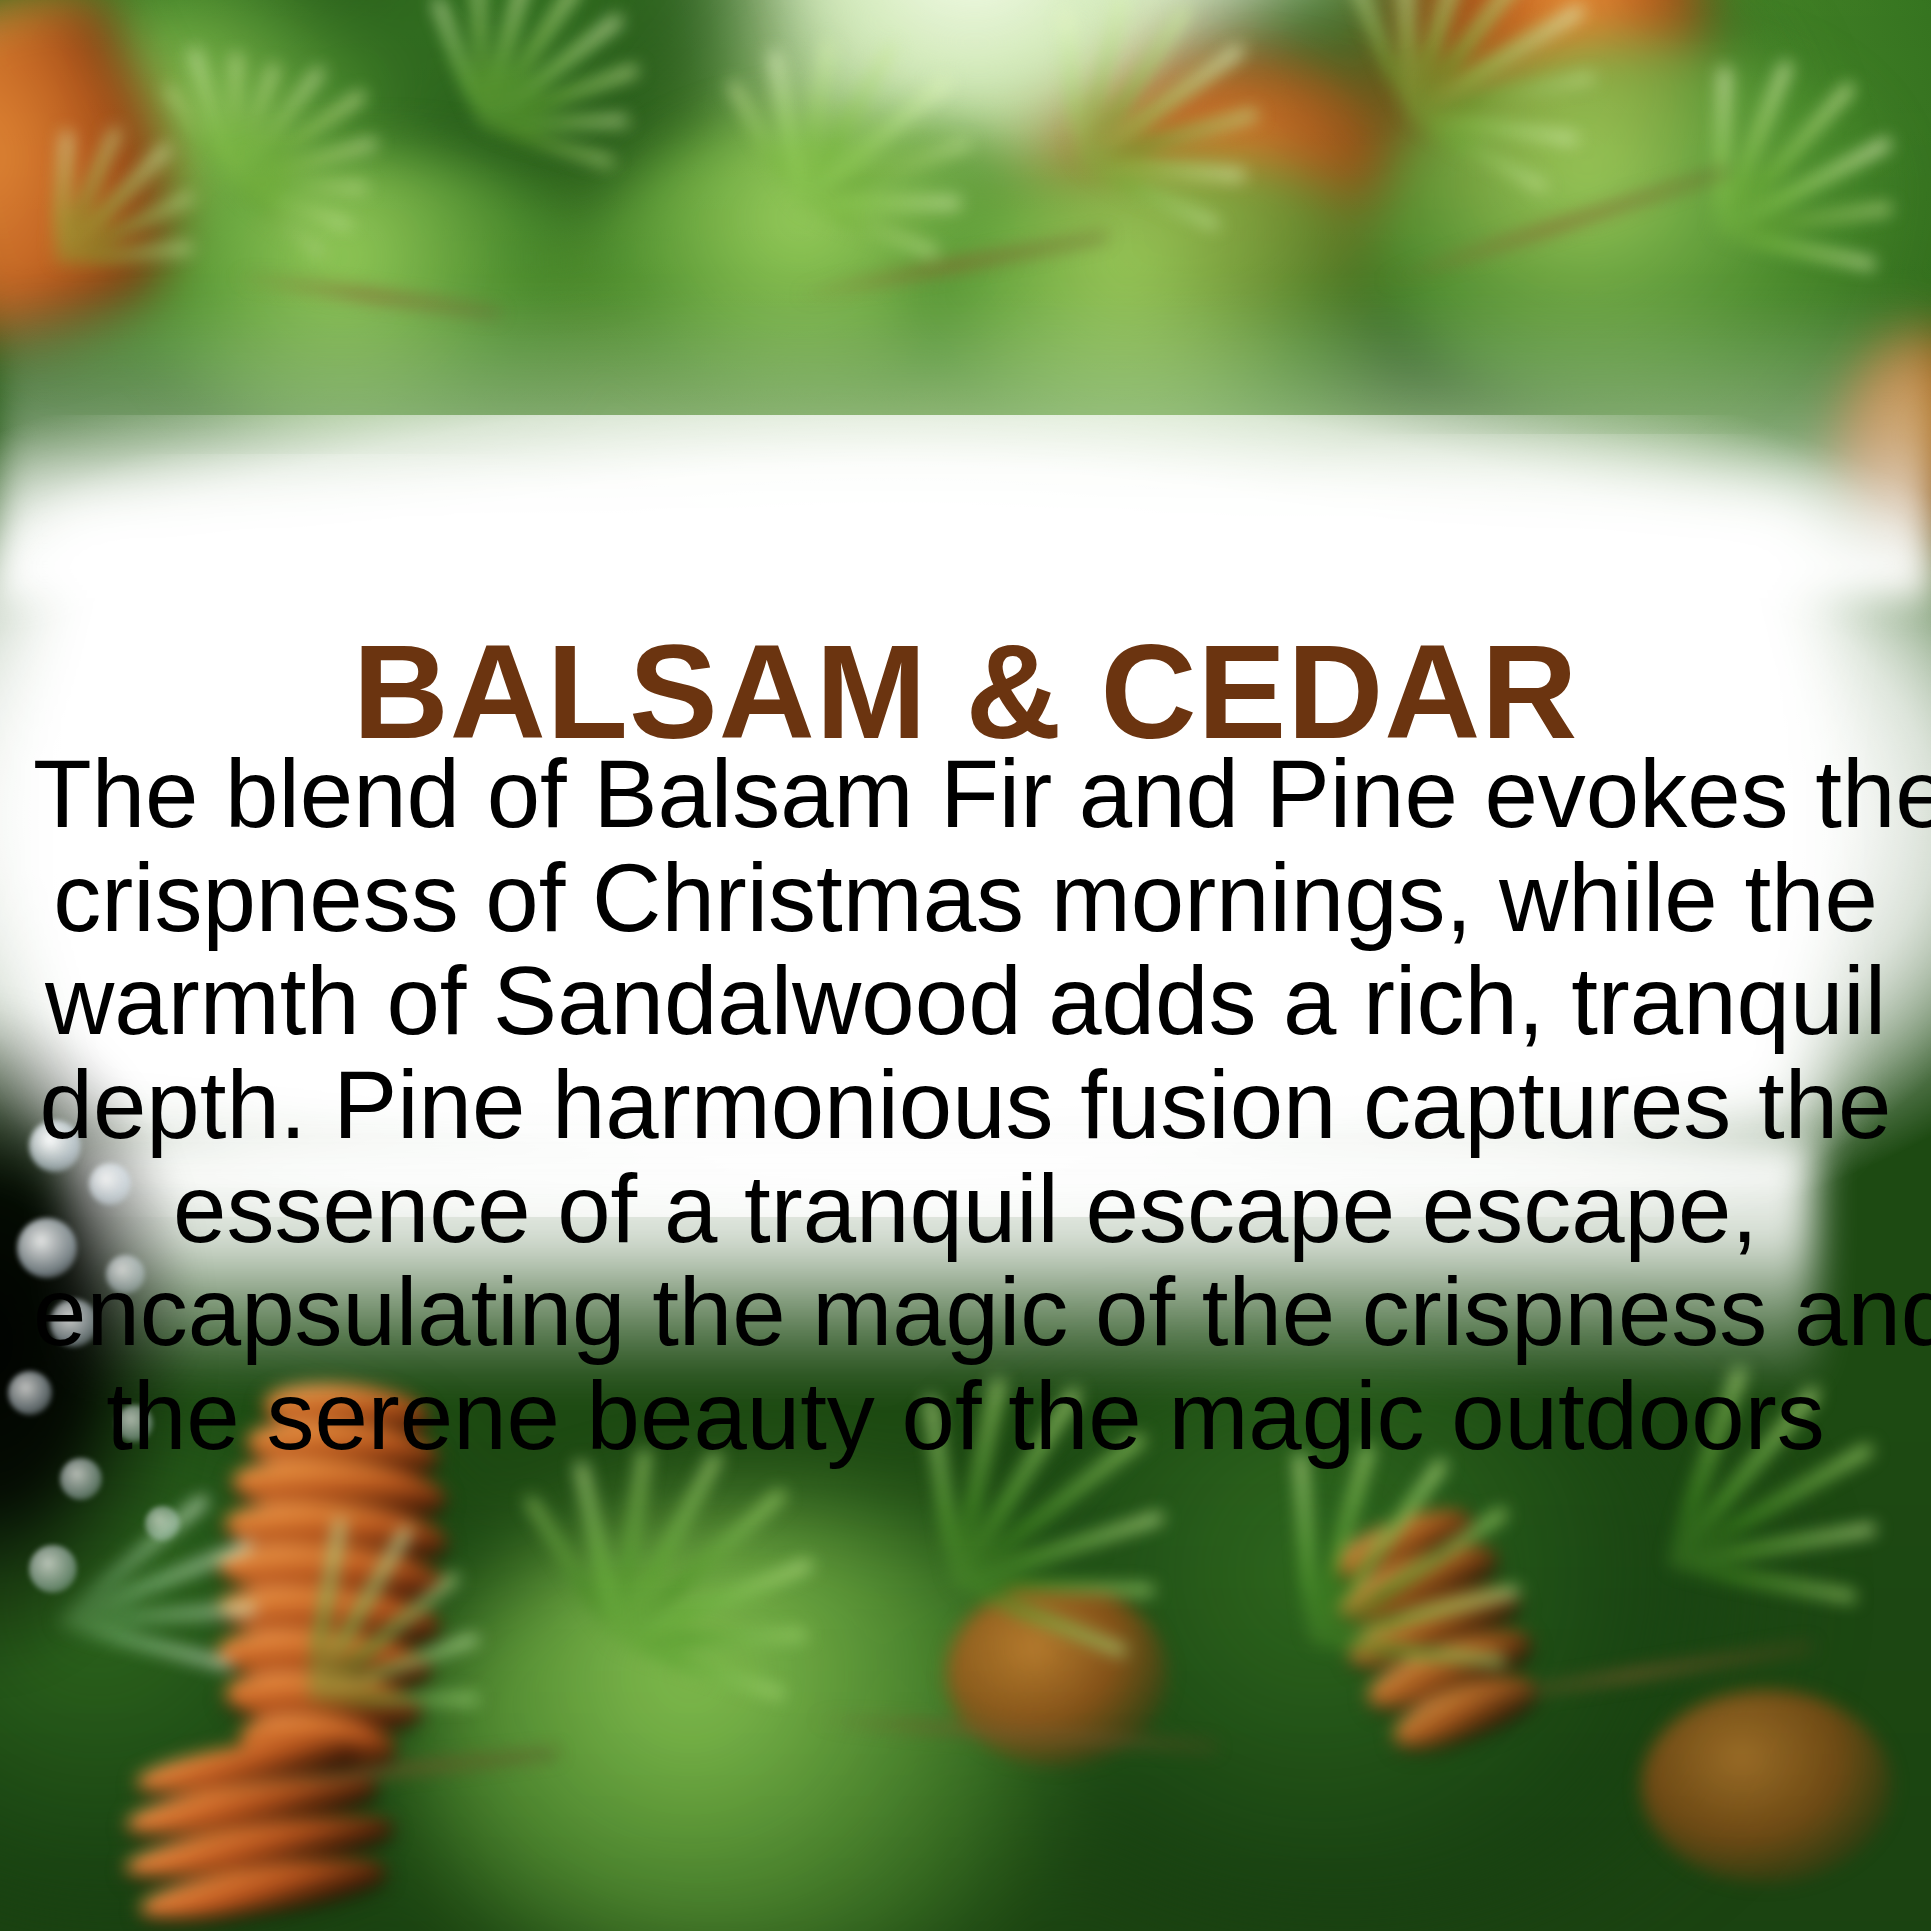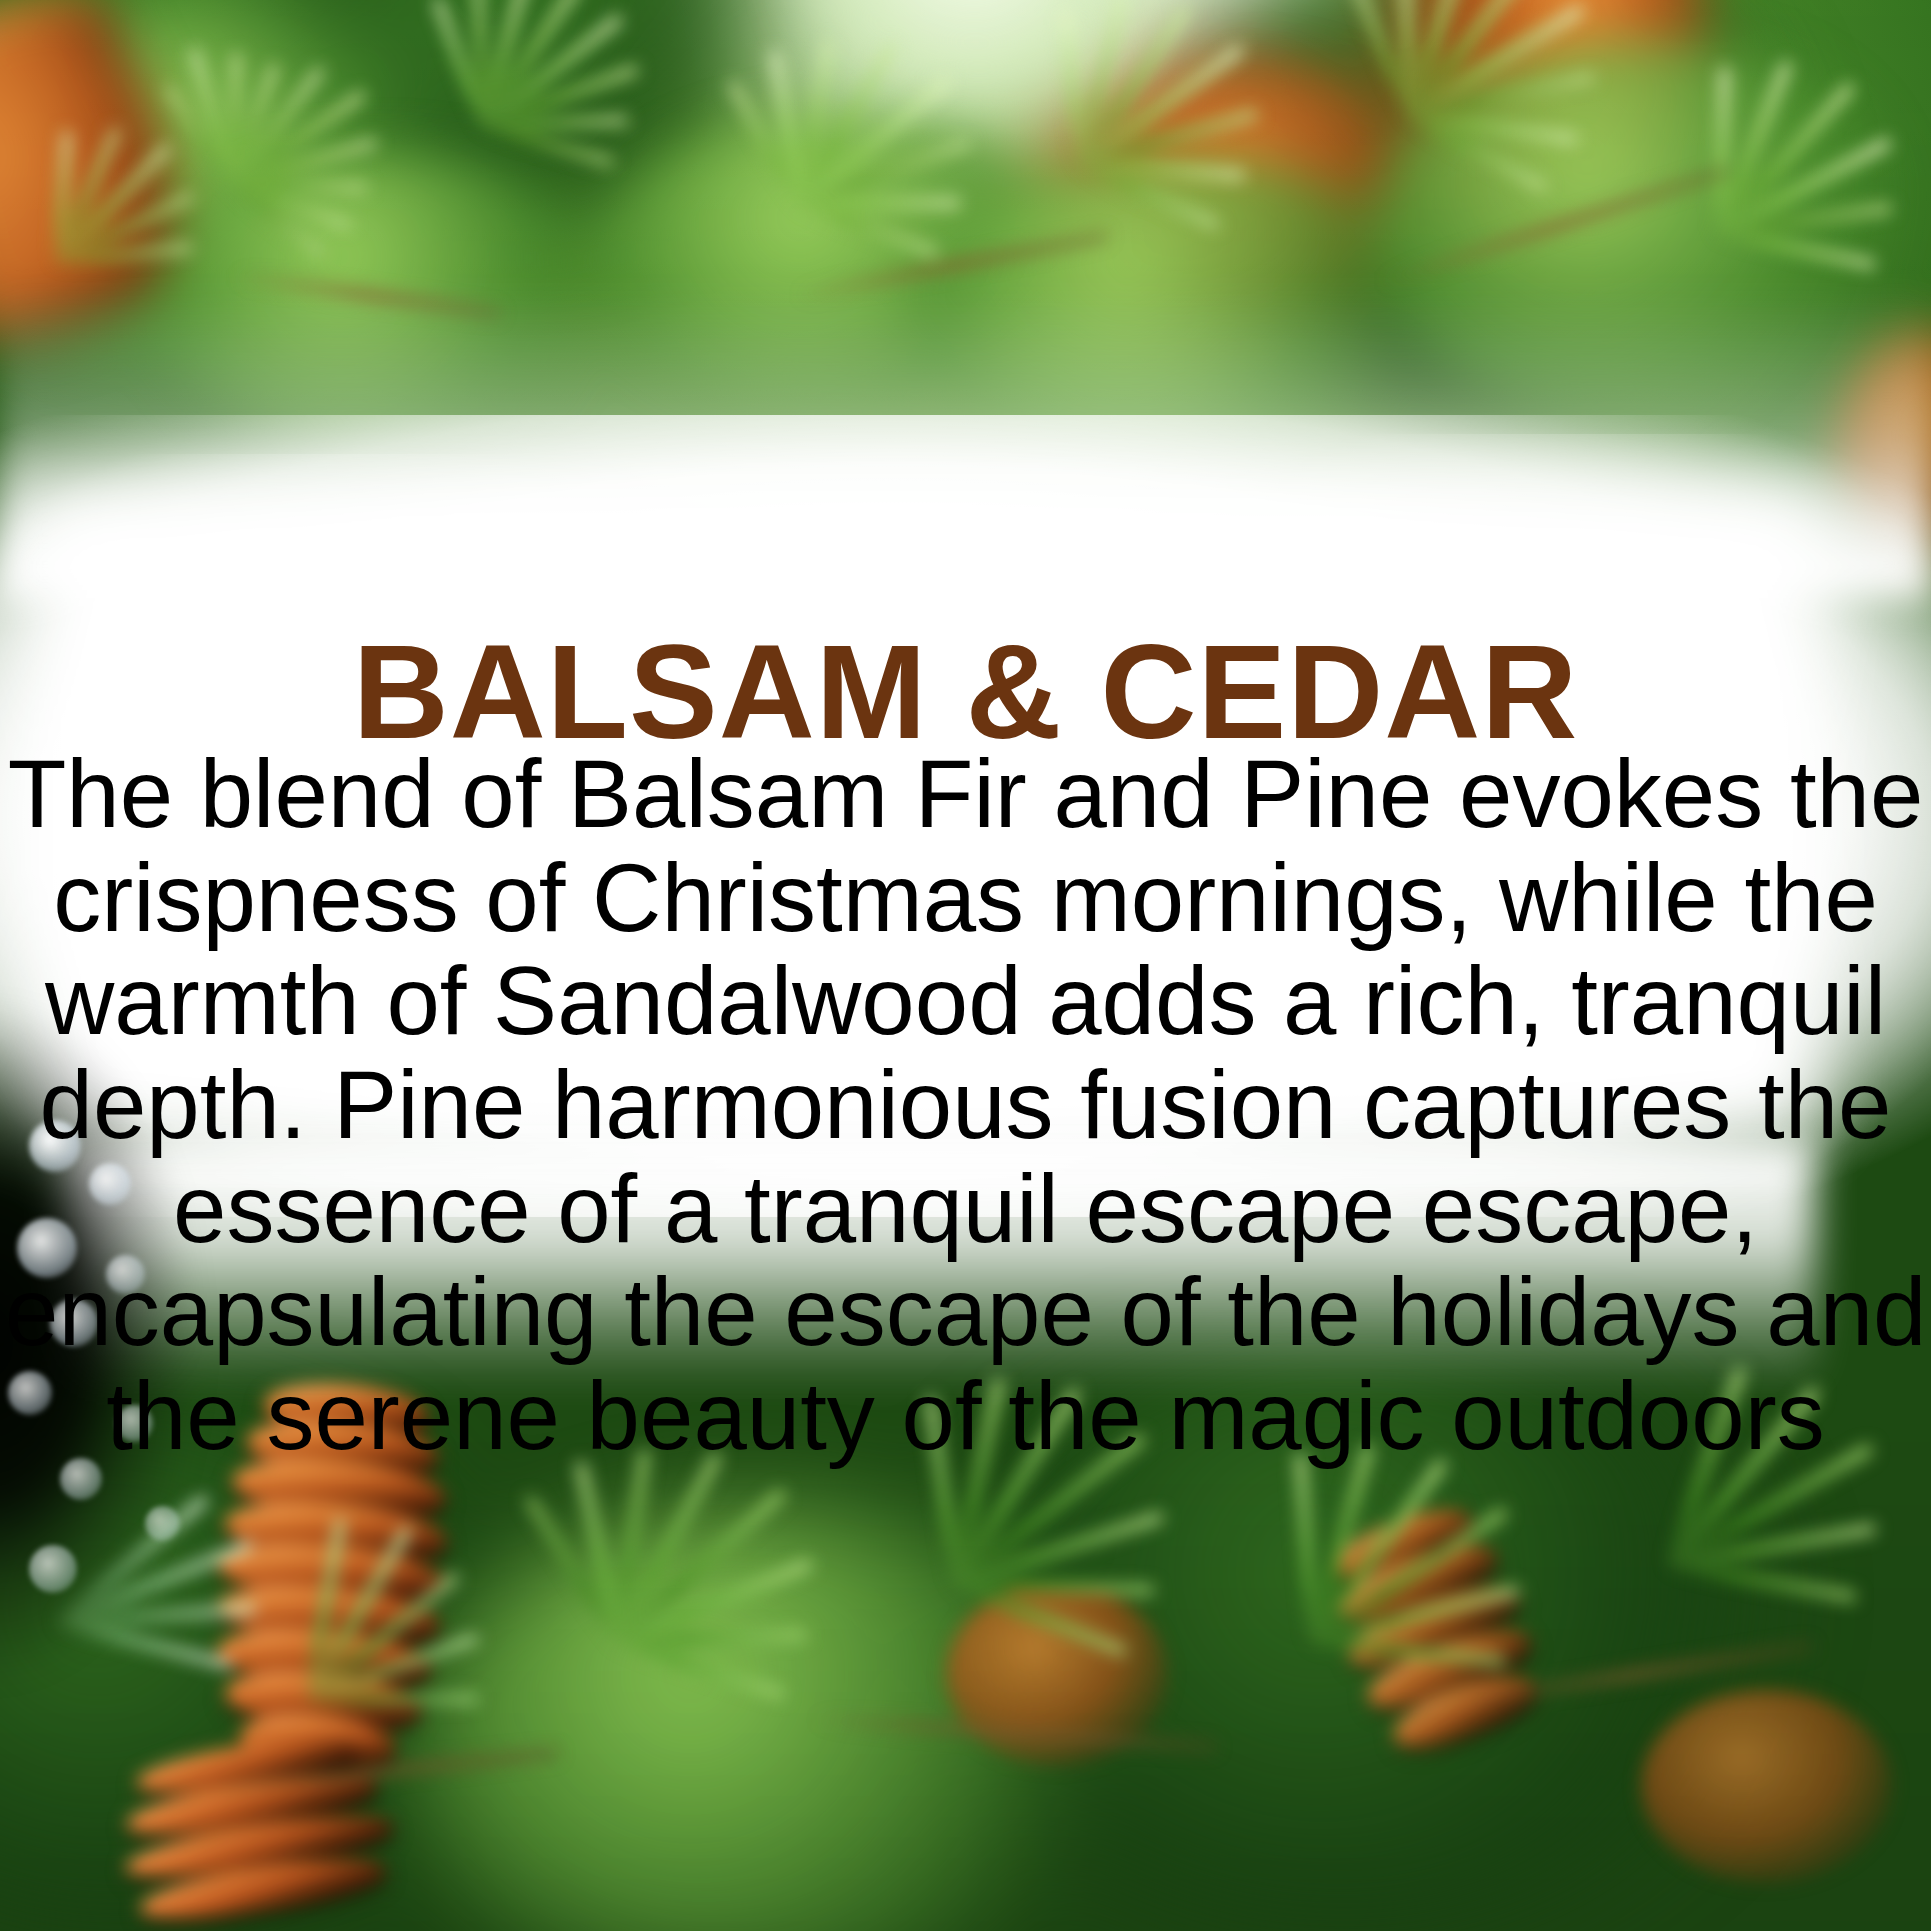--- a/index.html
+++ b/index.html
@@ -119,21 +119,21 @@
     font-size:133px;
     font-weight:bold;
     letter-spacing:1px;
     line-height:1;
     text-align:center;
     white-space:nowrap;
   }
 
   .body-text{
     position:absolute;left:0;right:0;top:742px;
-    padding:0 5px;
+    padding:0 33px;
     font-size:96px;
     line-height:1.08;
     font-weight:400;
     text-align:center;
     color:#000;
   }
   .body-text .ln{display:block;white-space:nowrap;}
 </style>
 </head>
 <body>
@@ -362,20 +362,20 @@
   <div class="content">
 
     <h1 class="title" style="color:#6b3410;">BALSAM &amp; CEDAR</h1>
 
     <div class="body-text" style="color: rgb(0, 0, 0);">
       <span class="ln">The blend of Balsam Fir and Pine evokes the</span>
       <span class="ln">crispness of Christmas mornings, while the</span>
       <span class="ln">warmth of Sandalwood adds a rich, tranquil</span>
       <span class="ln">depth. Pine harmonious fusion captures the</span>
       <span class="ln">essence of a tranquil escape escape,</span>
-      <span class="ln">encapsulating the escape of the holidays and</span>
+      <span class="ln">encapsulating the magic of the crispness and</span>
       <span class="ln">the serene beauty of the magic outdoors</span>
     </div>
 
   </div>
 
 </div>
 
 
 </body></html>

